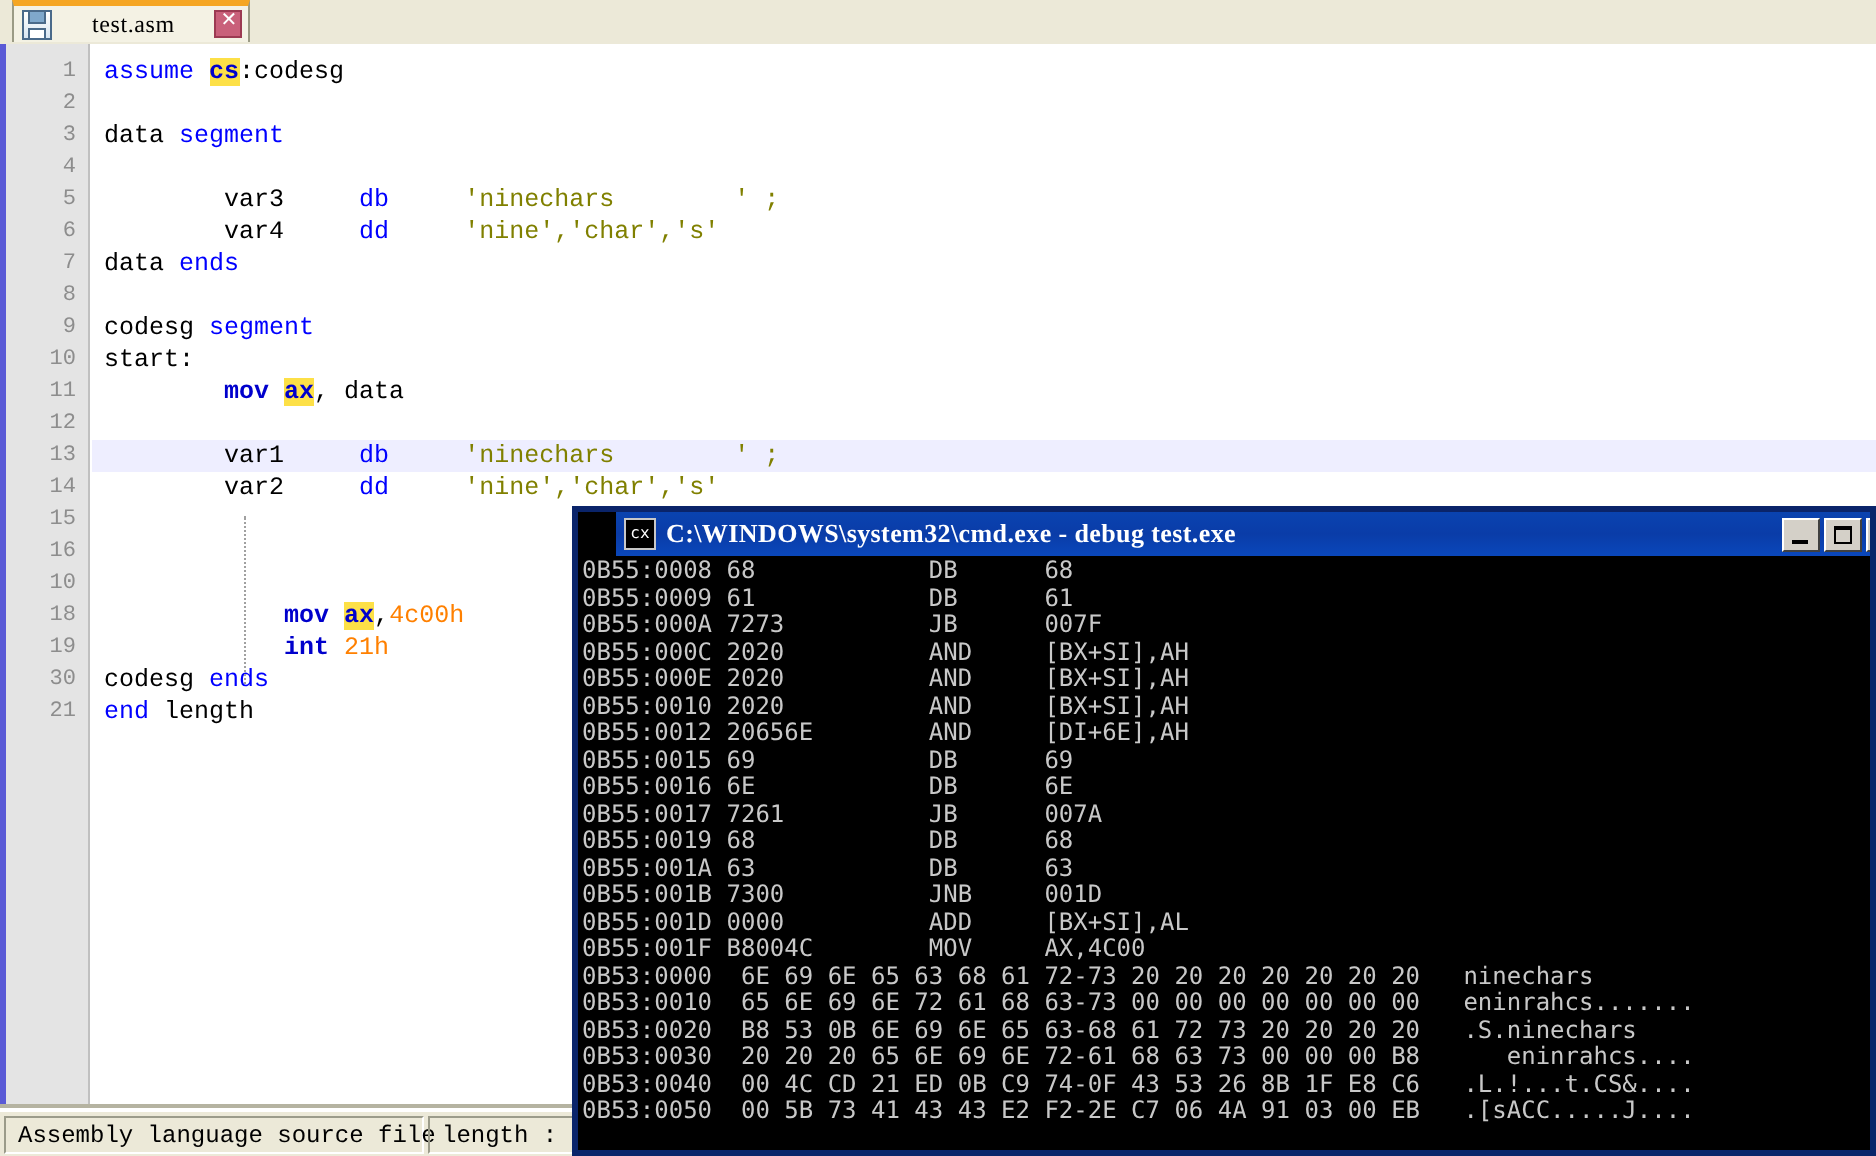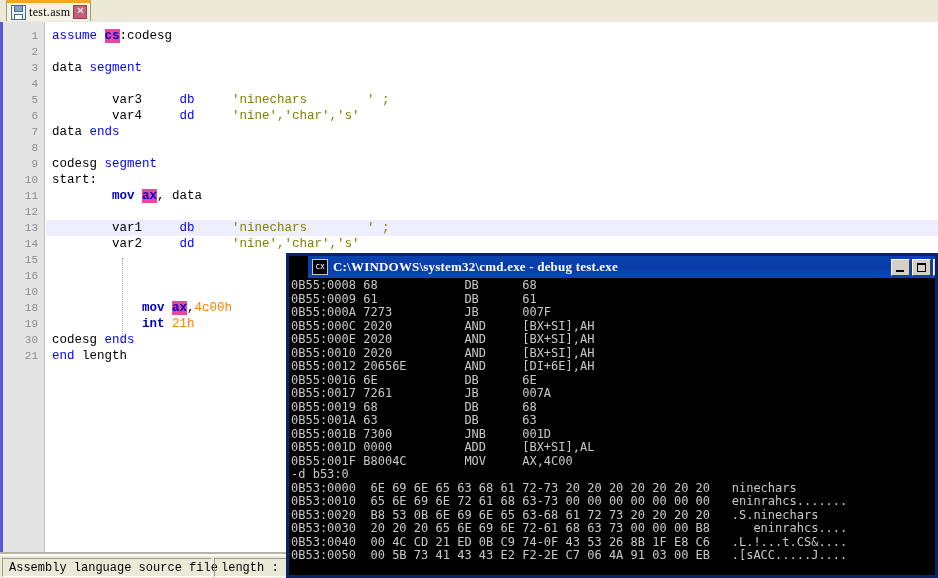--- a/index.html
+++ b/index.html
@@ -38,21 +38,21 @@
     left: 6px; top: 0px;
     height: 21px;
     box-sizing: border-box;
     background: #f4f2e4;
     border: 1px solid #9b9b85;
     border-top: 3px solid #f5a623;
     border-bottom: none;
     display: flex;
     align-items: center;
     padding: 0 3px 0 4px;
-    gap: 3px;
+    gap: 20px;
   }
   .tab-disk-icon {
     width: 13px; height: 13px;
     background: linear-gradient(#ffffff, #d9e6f2);
     border: 1px solid #4a6a8a;
     position: relative;
     flex: none;
   }
   .tab-disk-icon::before {
     content: "";
@@ -139,21 +139,21 @@
     white-space: pre;
     font-family: "Liberation Mono", monospace;
     font-size: 12.5px;
     color: #000000;
     padding-left: 6px;
     box-sizing: border-box;
   }
   .cline.highlight { background: #eeeeff; }
   .kw      { color: #0000ff; }
   .kwb     { color: #0000cc; font-weight: bold; }
-  .reg     { color: #0000cc; font-weight: bold; background: #ec4899; }
+  .reg     { color: #0000cc; font-weight: bold; background: #fde047; }
   .num     { color: #ff8000; }
   .str     { color: #808000; }
   .cmt     { color: #808000; }
   .plain   { color: #000000; }
 
   
   #indent-guide {
     position: absolute;
     left: 119px;
     top: 236px;
@@ -370,28 +370,28 @@
     <span class="win-btn">✕</span>
   </div>
   <div id="console-body">
       <div class="tline">0B55:0008 68            DB      68</div>
       <div class="tline">0B55:0009 61            DB      61</div>
       <div class="tline">0B55:000A 7273          JB      007F</div>
       <div class="tline">0B55:000C 2020          AND     [BX+SI],AH</div>
       <div class="tline">0B55:000E 2020          AND     [BX+SI],AH</div>
       <div class="tline">0B55:0010 2020          AND     [BX+SI],AH</div>
       <div class="tline">0B55:0012 20656E        AND     [DI+6E],AH</div>
+      <div class="tline">0B55:0015 69            DB      69</div>
       <div class="tline">0B55:0016 6E            DB      6E</div>
       <div class="tline">0B55:0017 7261          JB      007A</div>
       <div class="tline">0B55:0019 68            DB      68</div>
       <div class="tline">0B55:001A 63            DB      63</div>
       <div class="tline">0B55:001B 7300          JNB     001D</div>
       <div class="tline">0B55:001D 0000          ADD     [BX+SI],AL</div>
       <div class="tline">0B55:001F B8004C        MOV     AX,4C00</div>
-      <div class="tline">-d b53:0</div>
       <div class="tline">0B53:0000  6E 69 6E 65 63 68 61 72-73 20 20 20 20 20 20 20   ninechars</div>
       <div class="tline">0B53:0010  65 6E 69 6E 72 61 68 63-73 00 00 00 00 00 00 00   eninrahcs.......</div>
       <div class="tline">0B53:0020  B8 53 0B 6E 69 6E 65 63-68 61 72 73 20 20 20 20   .S.ninechars</div>
       <div class="tline">0B53:0030  20 20 20 65 6E 69 6E 72-61 68 63 73 00 00 00 B8      eninrahcs....</div>
       <div class="tline">0B53:0040  00 4C CD 21 ED 0B C9 74-0F 43 53 26 8B 1F E8 C6   .L.!...t.CS&amp;....</div>
       <div class="tline">0B53:0050  00 5B 73 41 43 43 E2 F2-2E C7 06 4A 91 03 00 EB   .[sACC.....J....</div>
     </div>
 </div>
 
 </body></html>

